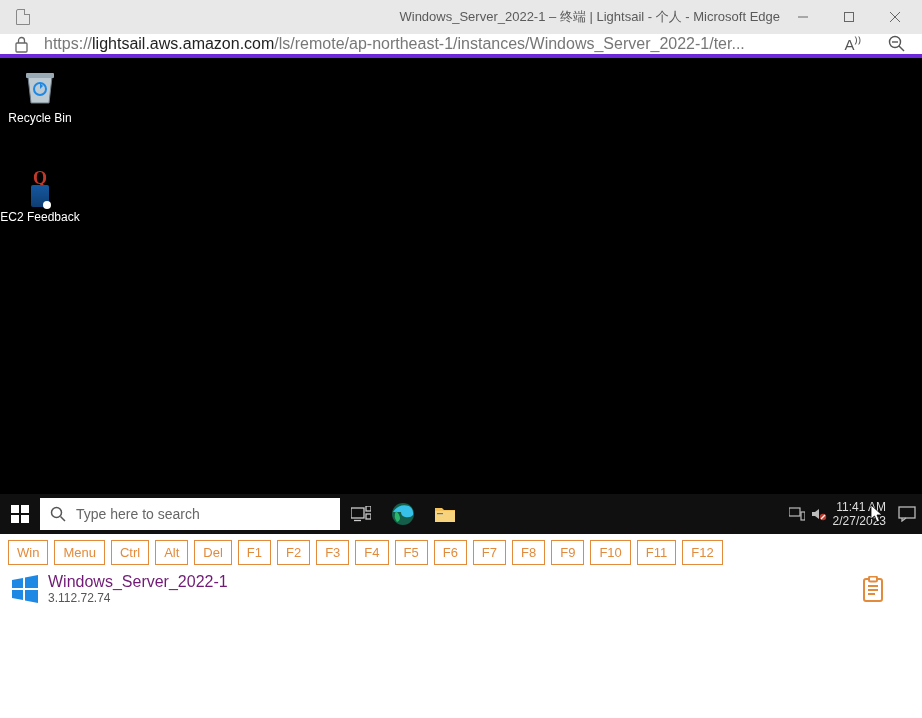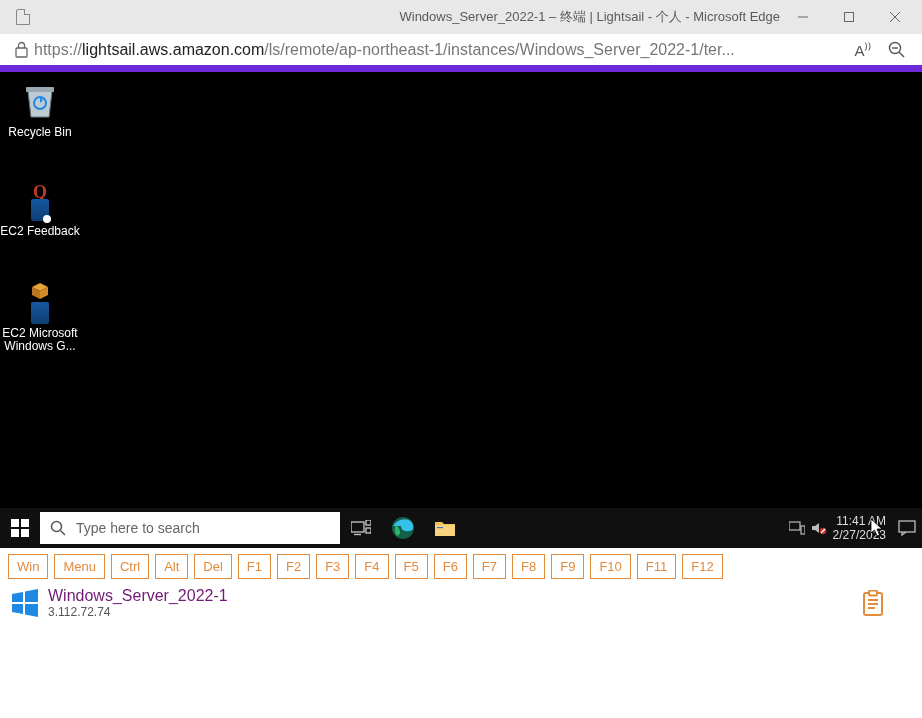--- a/index.html
+++ b/index.html
@@ -5,21 +5,21 @@
 * { margin: 0; padding: 0; box-sizing: border-box; font-family: "Segoe UI", Tahoma, sans-serif; }
 html, body { width: 922px; height: 718px; background: #fff; overflow: hidden; }
 
 
 .edge-titlebar { height: 34px; background: #e8e8e8; display: flex; align-items: center; padding: 0 4px; color: #5a5a5a; font-size: 13px; }
 .edge-titlebar .tab-icon { width: 14px; height: 16px; border: 1px solid #888; border-radius: 2px 2px 0 0; margin-left: 12px; margin-right: 10px; position: relative; }
 .edge-titlebar .tab-icon::after { content: ""; position: absolute; right: -1px; top: -1px; width: 5px; height: 5px; background: #e8e8e8; border-left: 1px solid #888; border-bottom: 1px solid #888; }
 .edge-titlebar .title { flex: 1; white-space: nowrap; overflow: hidden; text-align: right; }
 .edge-window-controls { display: flex; }
 .edge-window-controls .wc { width: 46px; height: 34px; display: flex; align-items: center; justify-content: center; color: #666; font-size: 14px; }
-.edge-addr { height: 38px; background: #fff; display: flex; align-items: center; padding: 0 8px; border-bottom: 7px solid #6d28d9; }
+.edge-addr { height: 24px; background: #fff; display: flex; align-items: center; padding: 0 8px; border-bottom: 4px solid #6d28d9; gap: 10px; }
 .edge-addr .lock { width: 26px; height: 26px; display: flex; align-items: center; justify-content: center; color: #666; }
 .edge-addr .url { flex: 1; font-size: 16px; color: #777; white-space: nowrap; overflow: hidden; }
 .edge-addr .url .host { color: #222; }
 .edge-addr .ab { width: 34px; display: flex; align-items: center; justify-content: center; color: #555; }
 
 
 .remote { position: relative; width: 100%; height: 476px; background: #000; }
 
 
 .dicon { position: absolute; width: 80px; text-align: center; color: #fff; font-size: 12px; text-shadow: 0 0 3px #000; }
@@ -115,31 +115,20 @@
     </div>
     <span>Recycle Bin</span>
   </div>
 
   <div class="dicon ec2fb" style="left:0;top:110px">
     <span class="badge">Q</span>
     <div class="mini"></div>
     <span>EC2 Feedback</span>
   </div>
 
-  <div class="dicon ec2ms" style="left:0;top:210px">
-    <div class="cube">
-      <svg viewBox="0 0 18 18">
-          <polygon points="9,1 17,5 9,9 1,5" fill="#e8a23a"></polygon>
-          <polygon points="1,5 9,9 9,17 1,13" fill="#b8761f"></polygon>
-          <polygon points="17,5 9,9 9,17 17,13" fill="#d38a28"></polygon>
-        </svg>
-    </div>
-    <div class="mini2"></div>
-    <span style="display:block;line-height:13px">EC2 Microsoft Windows G...</span>
-  </div>
 
   <div class="taskbar">
     <div class="start">
       <svg width="18" height="18">
           <rect x="0" y="0" width="8" height="8" fill="#fff"></rect>
           <rect x="10" y="0" width="8" height="8" fill="#fff"></rect>
           <rect x="0" y="10" width="8" height="8" fill="#fff"></rect>
           <rect x="10" y="10" width="8" height="8" fill="#fff"></rect>
         </svg>
     </div>

